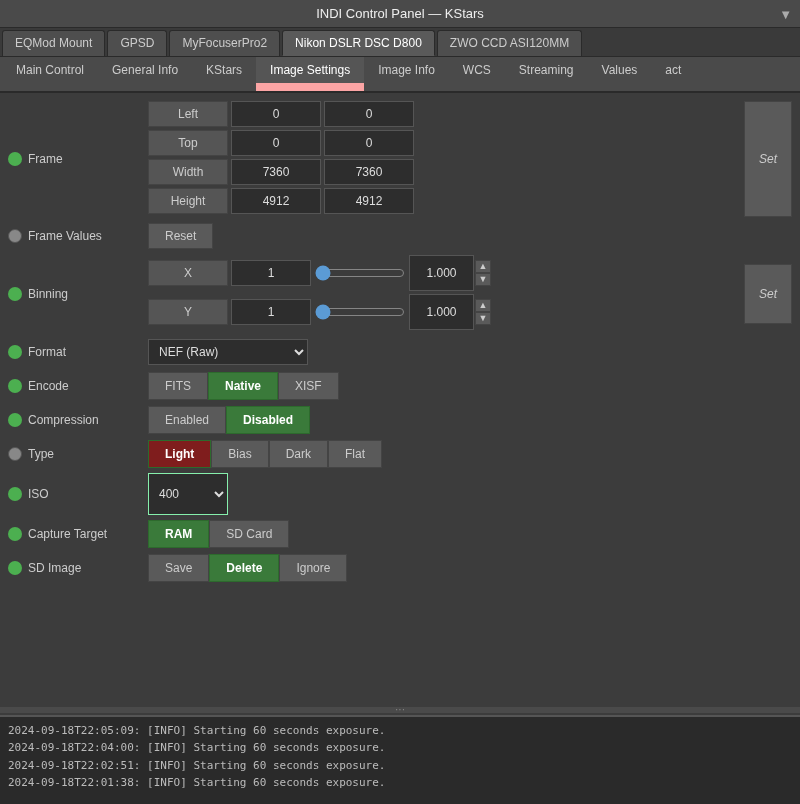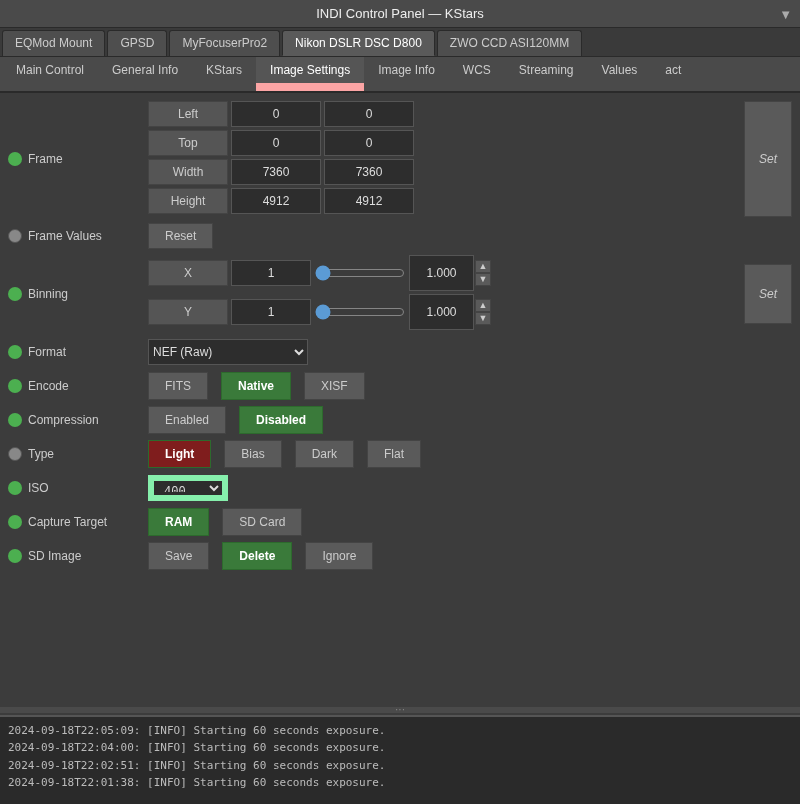--- a/index.html
+++ b/index.html
@@ -212,29 +212,29 @@
       display: flex;
       align-items: center;
       justify-content: center;
       line-height: 1;
     }
     
     .format-select {
       background: #2d2d2d;
       border: 1px solid #555;
       color: #ddd;
-      padding: 3px 0;
+      padding: 3px 6px;
       font-size: 12px;
       height: 26px;
       width: 160px;
     }
     
     .btn-group {
       display: flex;
-      gap: 13px;
+      gap: 0;
     }
     .btn {
       background: #5a5a5a;
       border: 1px solid #444;
       color: #ccc;
       padding: 4px 16px;
       cursor: pointer;
       font-size: 12px;
       height: 28px;
     }
@@ -246,27 +246,26 @@
     }
     .btn.active-light {
       background: #7f1d1d;
       border-color: #2d6a2d;
       color: #fff;
       font-weight: bold;
     }
     
     .iso-select {
       background: #2d2d2d;
-      border: 6px solid #86efac;
+      border: 1px solid #86efac;
       color: #ddd;
       padding: 3px 6px;
       font-size: 12px;
-      height: 26px;
+      height: 42px;
       width: 80px;
-      font-family: Liberation Mono, monospace;
     }
     
     .log-area {
       background: #2a2a2a;
       border-top: 2px solid #555;
       padding: 6px 8px;
       height: 100px;
       overflow-y: auto;
       font-size: 11px;
       color: #bbb;

